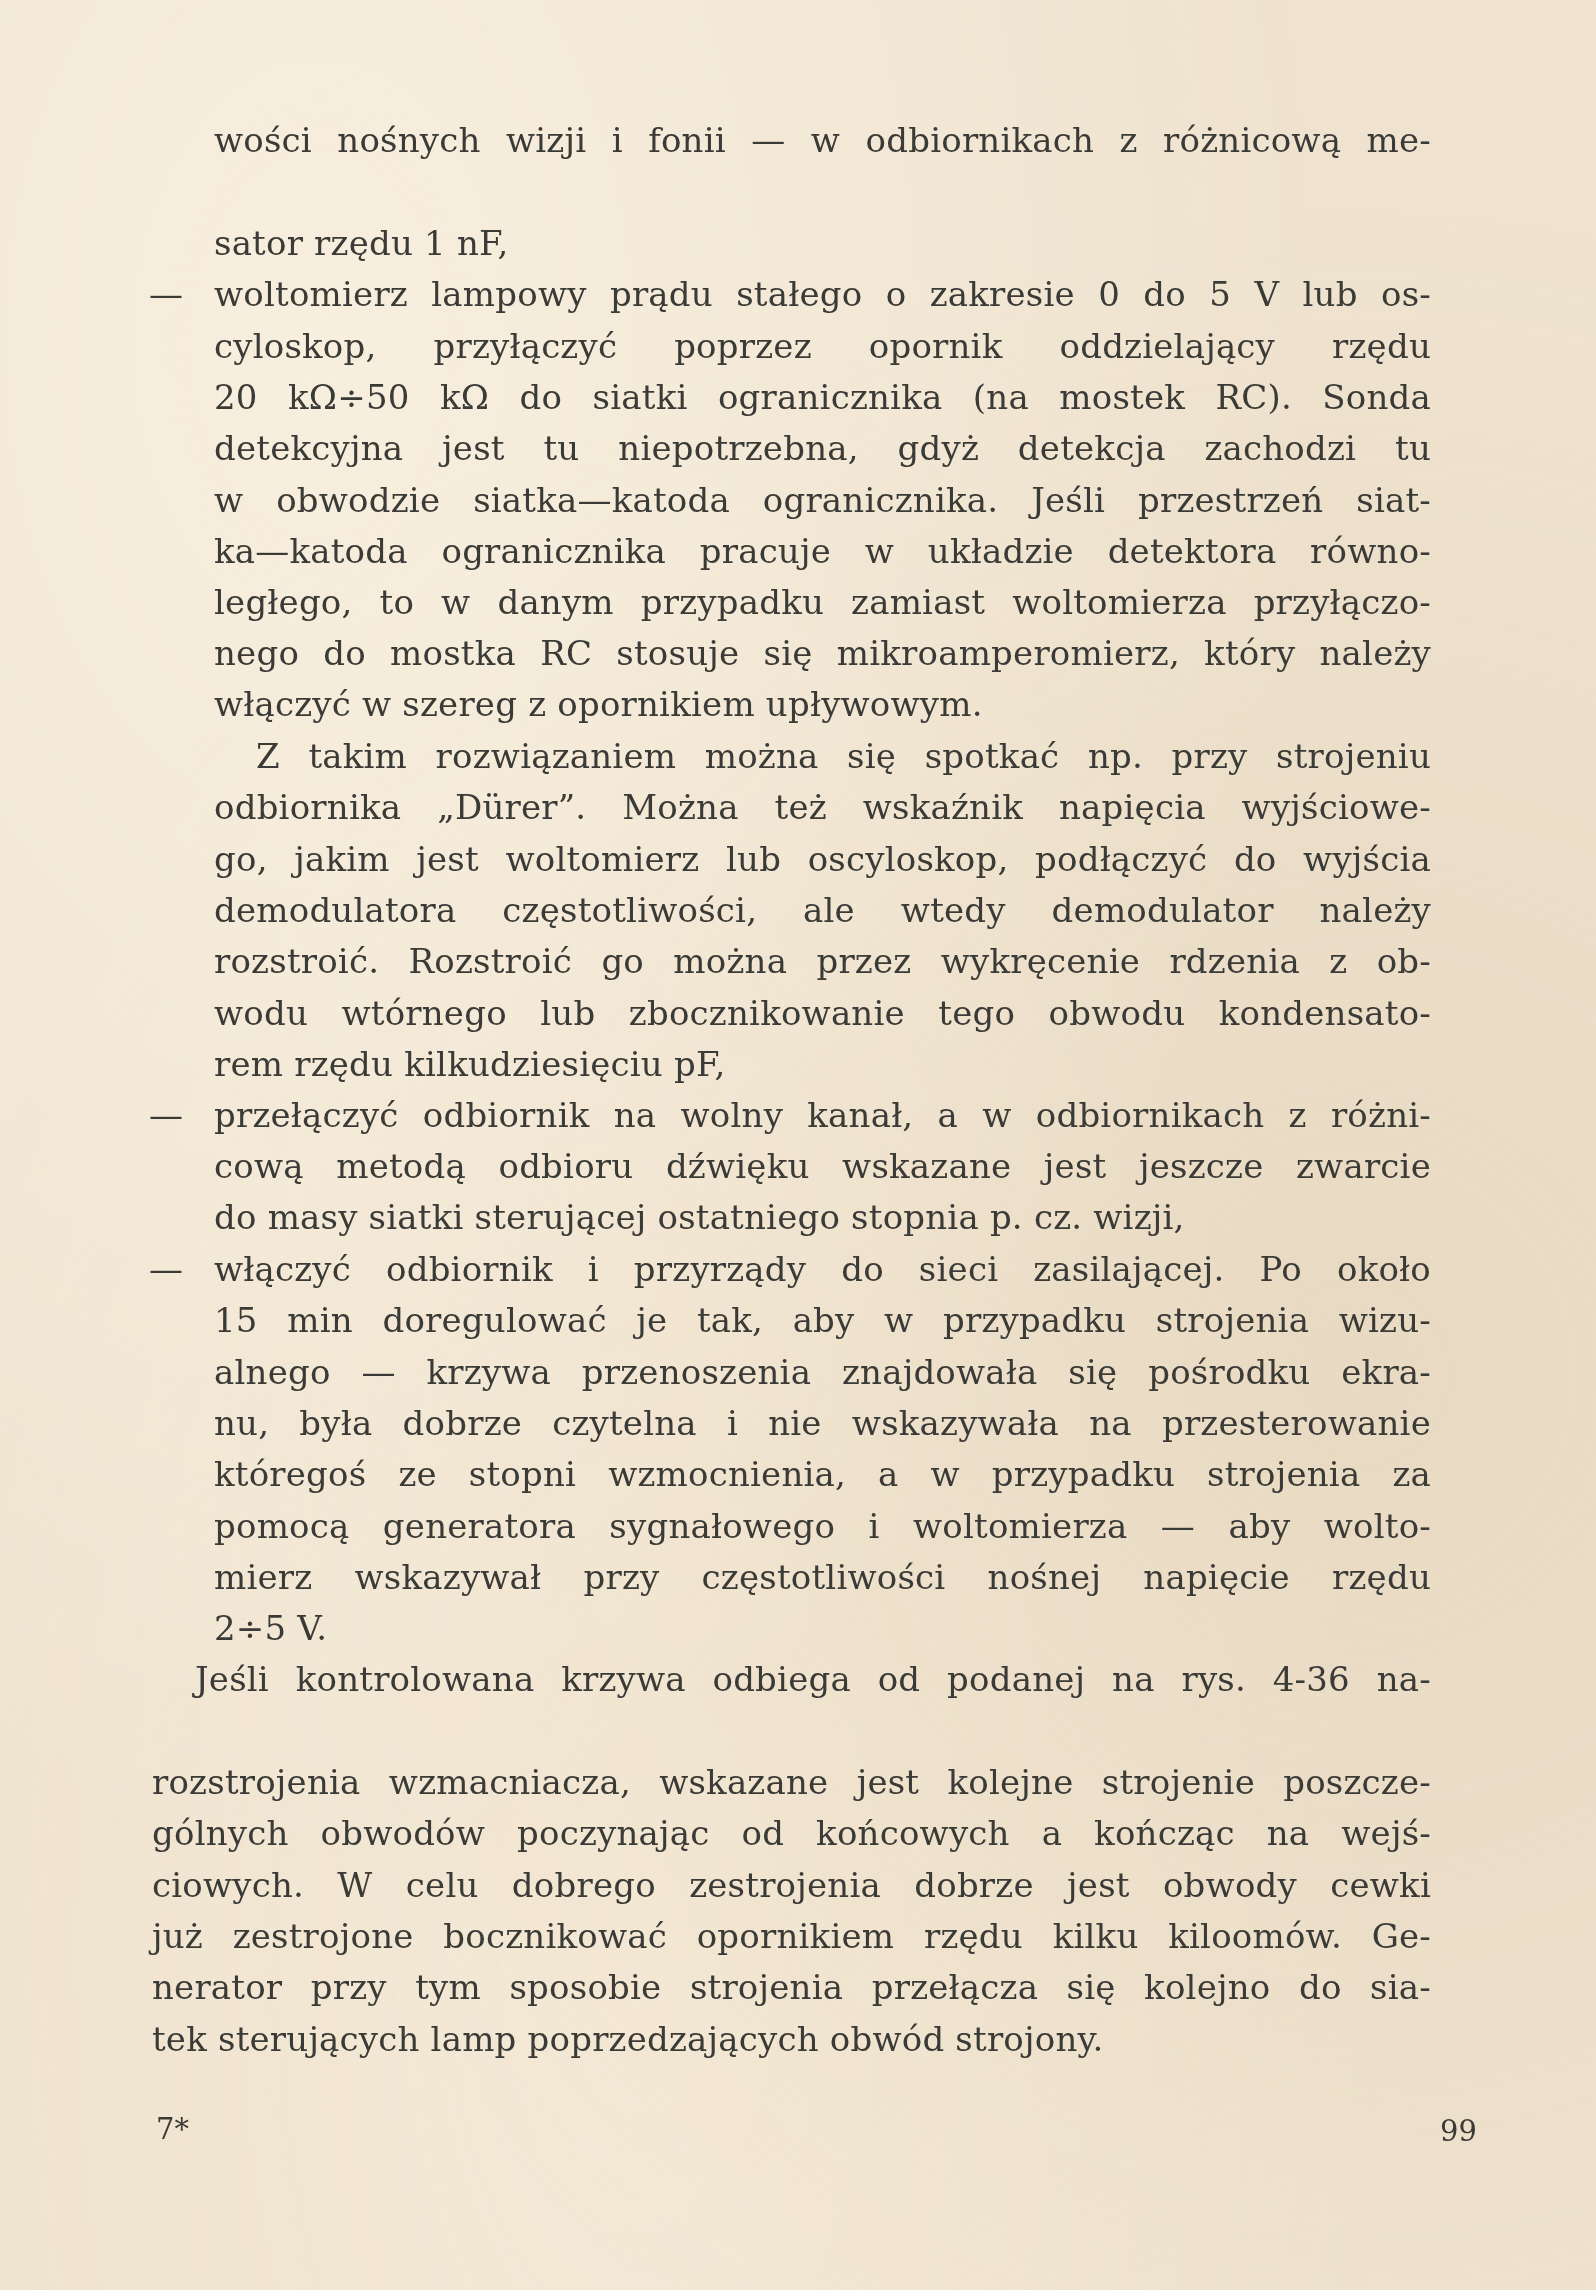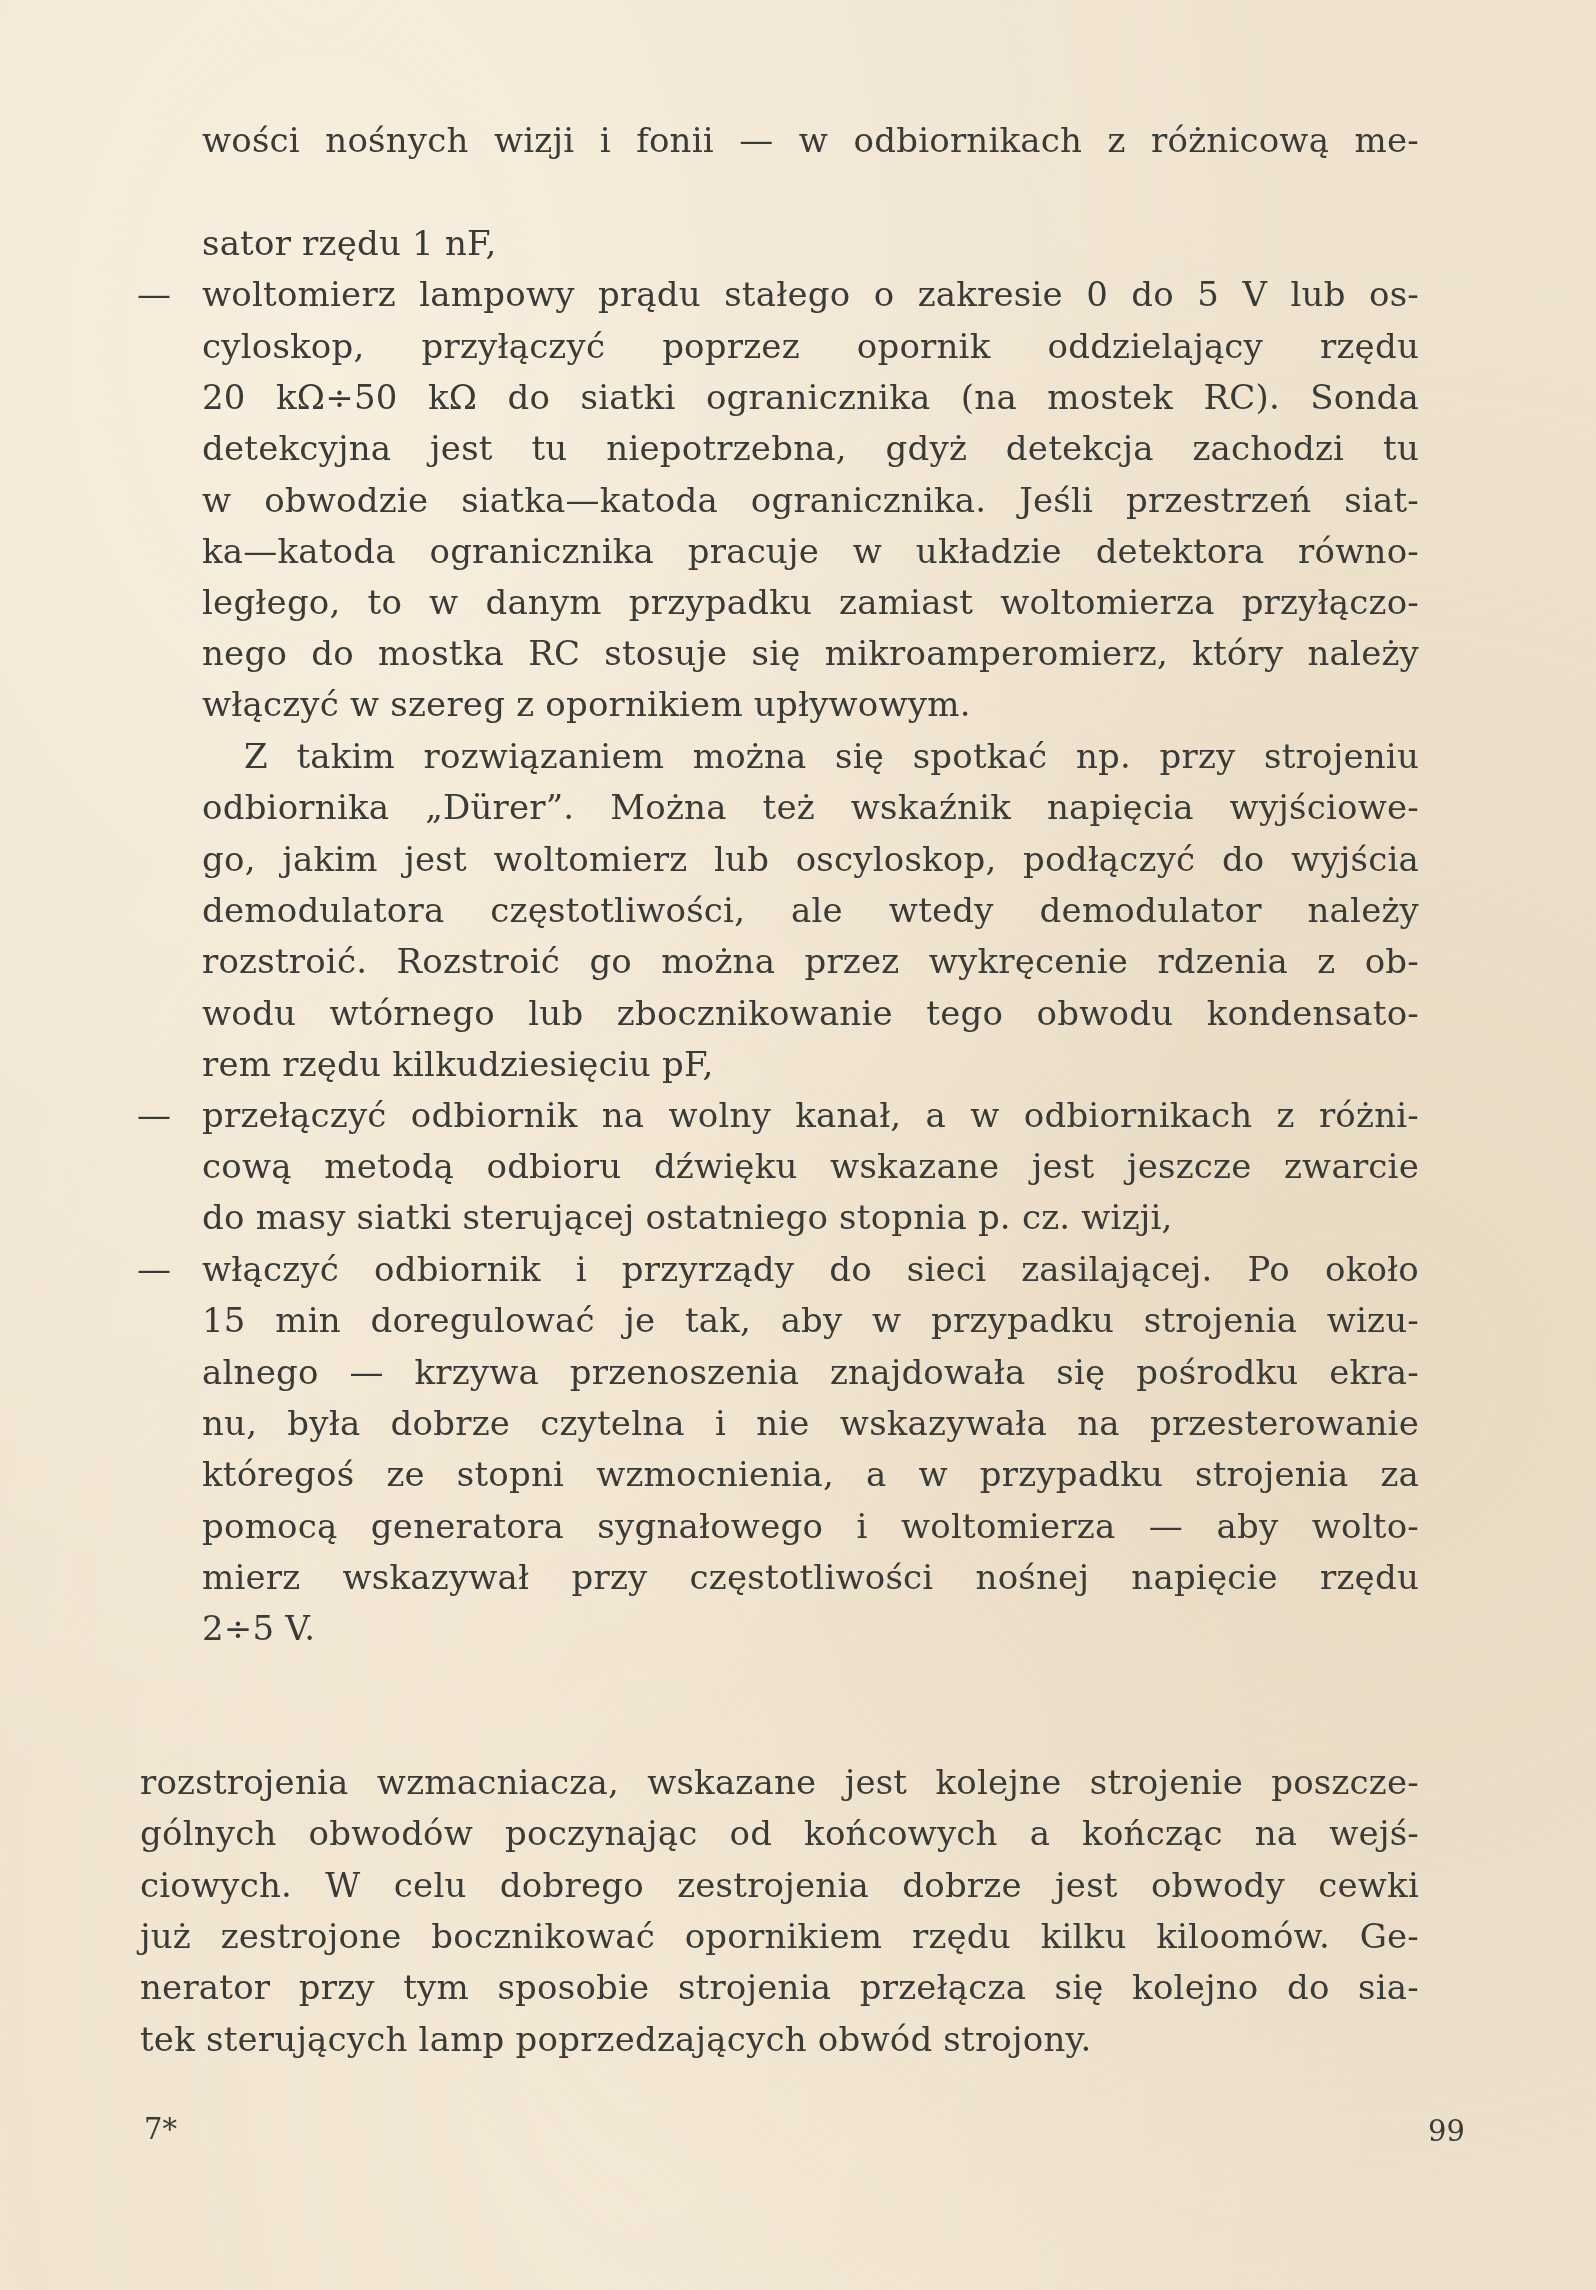--- a/index.html
+++ b/index.html
@@ -6,21 +6,21 @@
   body {
     width: 1597px; height: 2290px; position: relative; overflow: hidden;
     background: #efe3cf;
     background-image:
       radial-gradient(ellipse at 20% 15%, rgba(255,248,235,0.55), rgba(255,248,235,0) 55%),
       radial-gradient(ellipse at 85% 60%, rgba(220,200,170,0.35), rgba(220,200,170,0) 60%),
       radial-gradient(ellipse at 40% 85%, rgba(250,240,222,0.5), rgba(250,240,222,0) 55%);
     font-family: "DejaVu Serif", "Liberation Serif", serif;
     color: #3a3a36;
   }
-  .page { position: absolute; left: 4px; top: 0; width: 1273px; height: 2290px; }
+  .page { position: absolute; left: 16px; top: 0; width: 1273px; height: 2290px; }
   .line {
     position: absolute;
     height: 52px;
     font-size: 34px;
     line-height: 52px;
     white-space: nowrap;
     letter-spacing: 0.2px;
   }
   .just { text-align: justify; text-align-last: justify; }
   .col { left: 198px; width: 1217px; }
@@ -68,20 +68,21 @@
   <div class="dash" style="top:1243px">—</div>
   <div class="line col just" style="top:1243px">włączyć odbiornik i przyrządy do sieci zasilającej. Po około</div>
   <div class="line col just" style="top:1294px">15 min doregulować je tak, aby w przypadku strojenia wizu-</div>
   <div class="line col just" style="top:1346px">alnego — krzywa przenoszenia znajdowała się pośrodku ekra-</div>
   <div class="line col just" style="top:1397px">nu, była dobrze czytelna i nie wskazywała na przesterowanie</div>
   <div class="line col just" style="top:1448px">któregoś ze stopni wzmocnienia, a w przypadku strojenia za</div>
   <div class="line col just" style="top:1500px">pomocą generatora sygnałowego i woltomierza — aby wolto-</div>
   <div class="line col just" style="top:1551px">mierz wskazywał przy częstotliwości nośnej napięcie rzędu</div>
   <div class="line col" style="top:1602px">2÷5 V.</div>
 
+  <div class="line ind2 just" style="top:1653px">Jeśli kontrolowana krzywa odbiega od podanej na rys. 4-36 na-</div>
   <div class="line col-wide just" style="top:1756px">rozstrojenia wzmacniacza, wskazane jest kolejne strojenie poszcze-</div>
   <div class="line col-wide just" style="top:1807px">gólnych obwodów poczynając od końcowych a kończąc na wejś-</div>
   <div class="line col-wide just" style="top:1859px">ciowych. W celu dobrego zestrojenia dobrze jest obwody cewki</div>
   <div class="line col-wide just" style="top:1910px">już zestrojone bocznikować opornikiem rzędu kilku kiloomów. Ge-</div>
   <div class="line col-wide just" style="top:1961px">nerator przy tym sposobie strojenia przełącza się kolejno do sia-</div>
   <div class="line col-wide" style="top:2013px">tek sterujących lamp poprzedzających obwód strojony.</div>
 
   <div class="folio" style="left:140px; top:2110px;">7*</div>
   <div class="folio" style="left:1380px; top:2112px;margin-left:44px;">99</div>
 </div>

